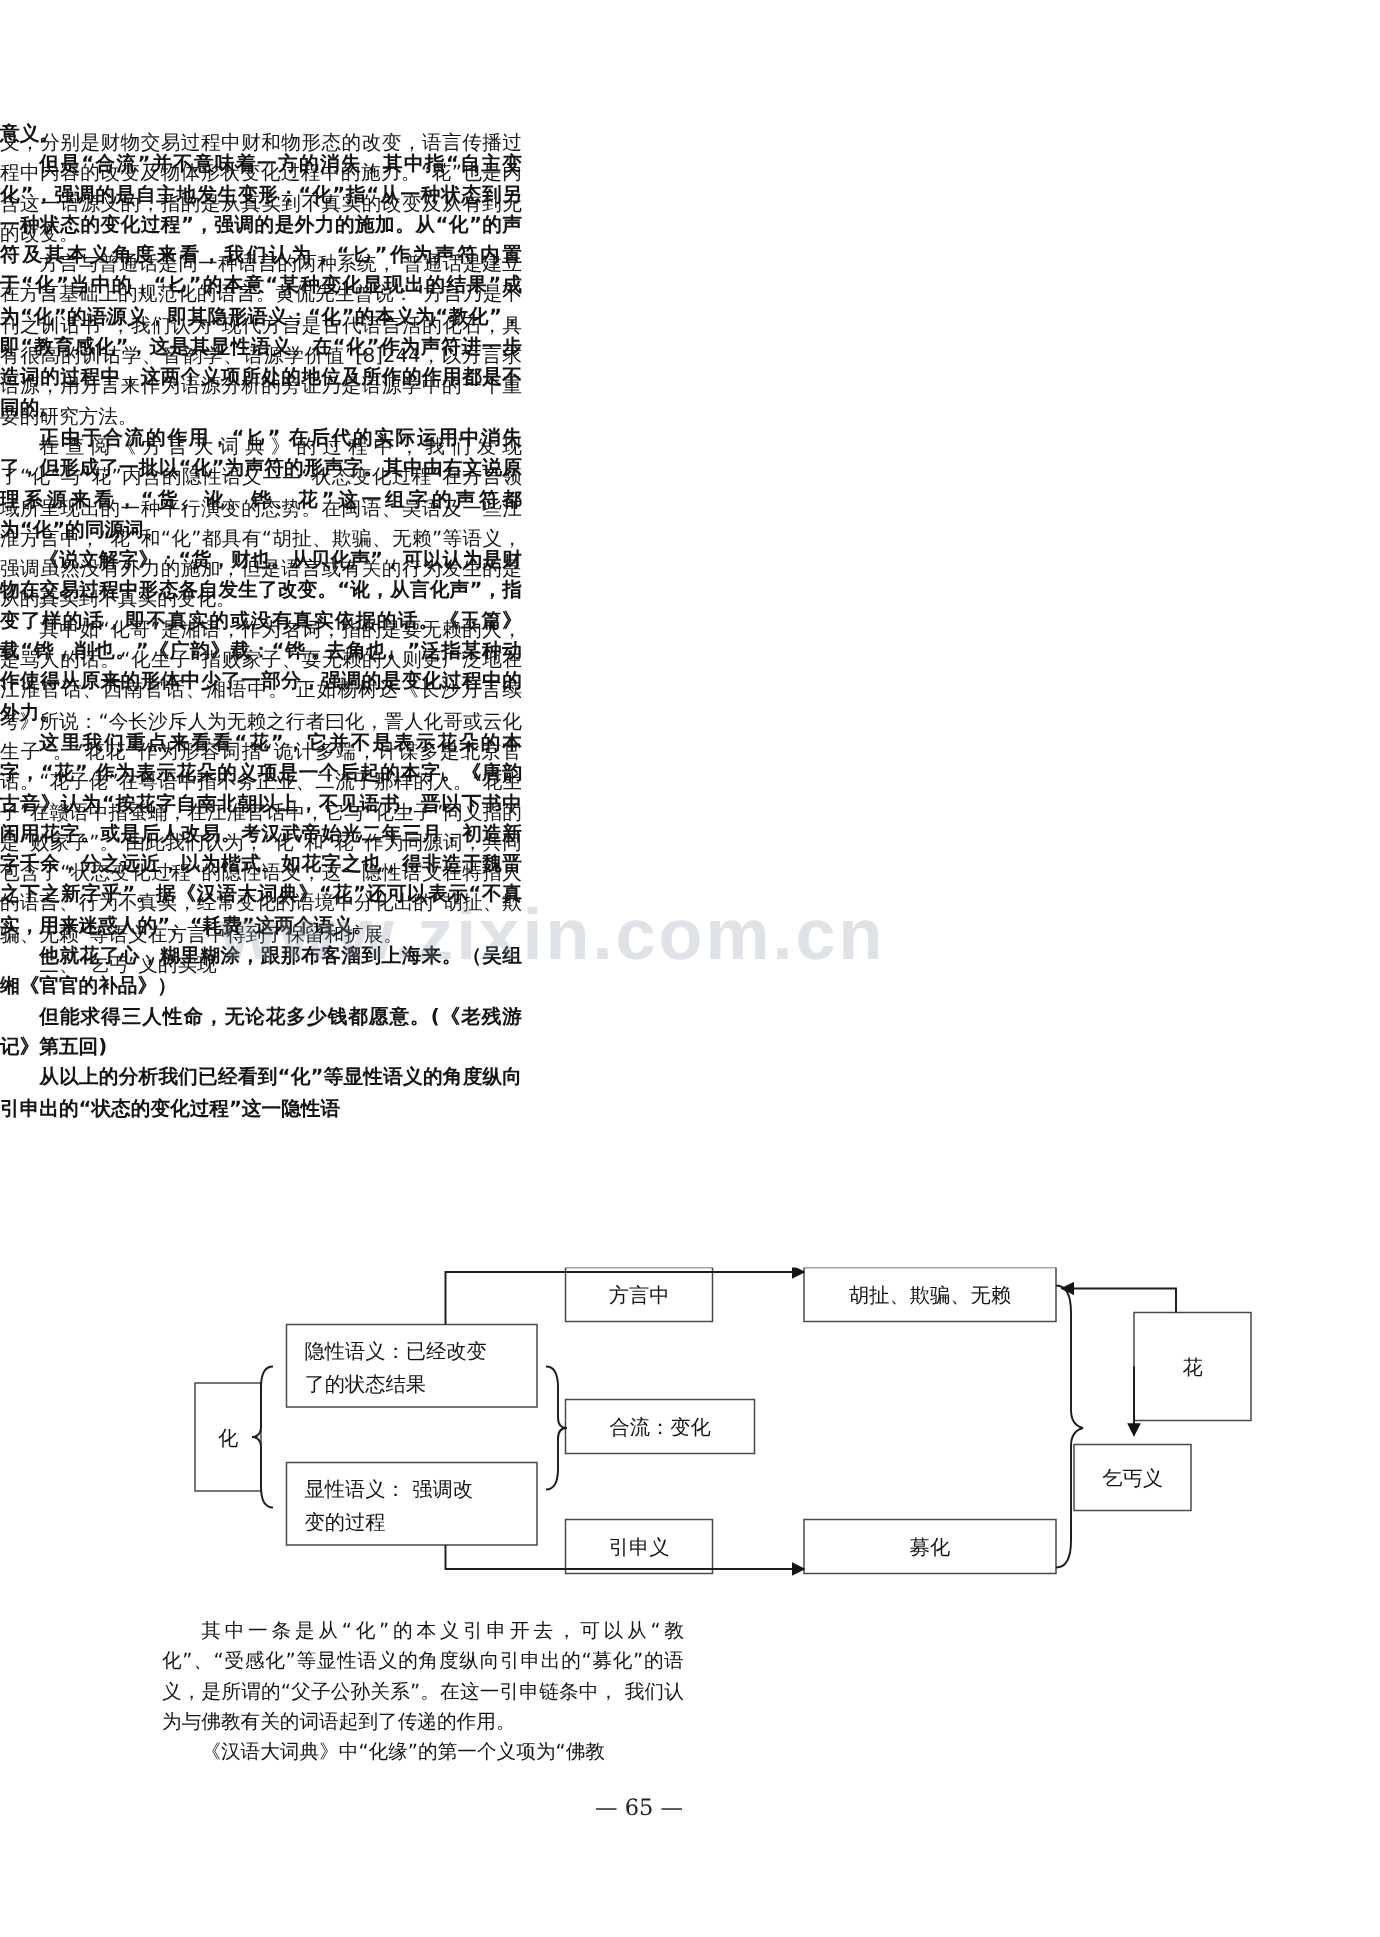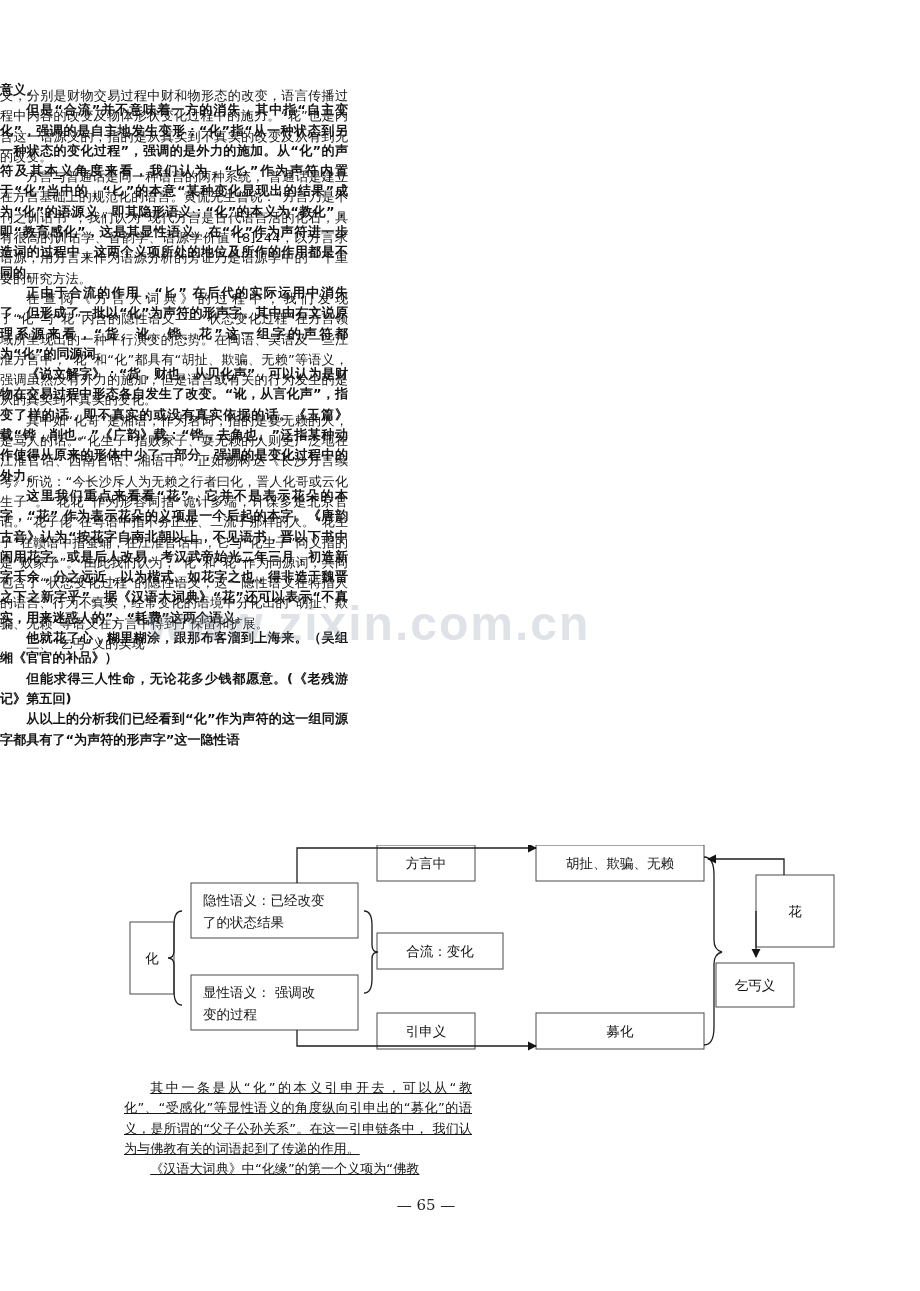--- a/index.html
+++ b/index.html
@@ -53,21 +53,21 @@
     text-justify: inter-ideograph;
     color: #151515;
     z-index: 2;
   }
 
   
   #col-left-top  { top: 80px;  height: 680px; font-weight: bold; }
   #col-right-top { top: 86px;  height: 680px; }
 
   
-  #col-left-bot  { left: 124px; top: 1078px; text-decoration: underline; }
+  #col-left-bot  { left: 108px; top: 1078px; }
   #col-right-bot { left: 486px; top: 1057px; }
 
   .col p {
     margin: 0;
     text-indent: 2em;
   }
   .col p.noindent { text-indent: 0; }
 
   
   #diagram {
@@ -108,21 +108,21 @@
   <div id="watermark">www.zixin.com.cn</div>
 
   <div class="col" id="col-left-top">
     <p class="noindent">意义。</p>
     <p>但是“合流”并不意味着一方的消失，其中指“自主变化”，强调的是自主地发生变形；“化”指“从一种状态到另一种状态的变化过程”，强调的是外力的施加。从“化”的声符及其本义角度来看，我们认为，“匕”作为声符内置于“化”当中的，“匕”的本意“某种变化显现出的结果”成为“化”的语源义，即其隐形语义；“化”的本义为“教化”，即“教育感化”，这是其显性语义。在“化”作为声符进一步造词的过程中，这两个义项所处的地位及所作的作用都是不同的。</p>
     <p>正由于合流的作用，“匕” 在后代的实际运用中消失了，但形成了一批以“化”为声符的形声字。其中由右文说原理系源来看，“货、讹、铧、花”这一组字的声符都为“化”的同源词。</p>
     <p>《说文解字》：“货，财也。从贝化声”，可以认为是财物在交易过程中形态各自发生了改变。“讹，从言化声”，指变了样的话，即不真实的或没有真实依据的话。《玉篇》载“铧，削也。”《广韵》载：“铧，去角也。”泛指某种动作使得从原来的形体中少了一部分，强调的是变化过程中的外力。</p>
     <p>这里我们重点来看看“花”，它并不是表示花朵的本字，“花” 作为表示花朵的义项是一个后起的本字。《唐韵古音》认为“按花字自南北朝以上，不见语书，晋以下书中闲用花字。或是后人改易。考汉武帝始光二年三月，初造新字千余，分之远近，以为楷式。如花字之也，得非造于魏晋之下之新字乎”。据《汉语大词典》“花”还可以表示“不真实，用来迷惑人的”、“耗费”这两个语义。</p>
     <p>他就花了心，糊里糊涂，跟那布客溜到上海来。（吴组缃《官官的补品》）</p>
     <p>但能求得三人性命，无论花多少钱都愿意。(《老残游记》第五回)</p>
-    <p>从以上的分析我们已经看到“化”作为声符的这一组同源字都具有了“为声符的形声字”这一隐性语</p>
+    <p>从以上的分析我们已经看到“化”等显性语义的角度纵向引申出的“状态的变化过程”这一隐性语</p>
   </div>
 
   <div class="col" id="col-right-top">
     <p class="noindent">义，分别是财物交易过程中财和物形态的改变，语言传播过程中内容的改变及物体形状变化过程中的施力。“花”也是内含这一语源义的，指的是从真实到不真实的改变及从有到无的改变。</p>
     <p>方言与普通话是同一种语言的两种系统， 普通话是建立在方言基础上的规范化的语言。黄侃先生曾说：“方言乃是不刊之训诂书”，我们认为“现代方言是古代语言活的化石，具有很高的训诂学、音韵学、语源学价值”[8]244，以方言求语源，用方言来作为语源分析的旁证乃是语源学中的一个重要的研究方法。</p>
     <p>在查阅《方言大词典》的过程中，我们发现了“化”与“花”内含的隐性语义——“状态变化过程”在方言领域所呈现出的一种平行演变的态势。在闽语、吴语及一些江淮方言中，“花”和“化”都具有“胡扯、欺骗、无赖”等语义，强调虽然没有外力的施加，但是语言或有关的行为发生的是从的真实到不真实的变化。</p>
     <p>其中如“化哥”是湘语，作为名词，指的是耍无赖的人，是骂人的话。“化生子”指败家子、耍无赖的人则更广泛地在江淮官话、西南官话、湘语中。 正如杨树达《长沙方言续考》所说：“今长沙斥人为无赖之行者曰化，詈人化哥或云化生子”。“花花”作为形容词指“诡计多端，计谋多是北京官话。“花子佬”在粤语中指不务正业、二流子那样的人。“花生子”在赣语中指蚕蛹，在江淮官话中，它与“化生子”同义指的是“败家子”。 由此我们认为，“化”和“花”作为同源词，共同包含了“状态变化过程”的隐性语义，这一隐性语义在特指人的语言、行为不真实，经常变化的语境中分化出的“胡扯、欺骗、无赖”等语义在方言中得到了保留和扩展。</p>
     <p>三、“乞丐”义的实现</p>
   </div>
 

